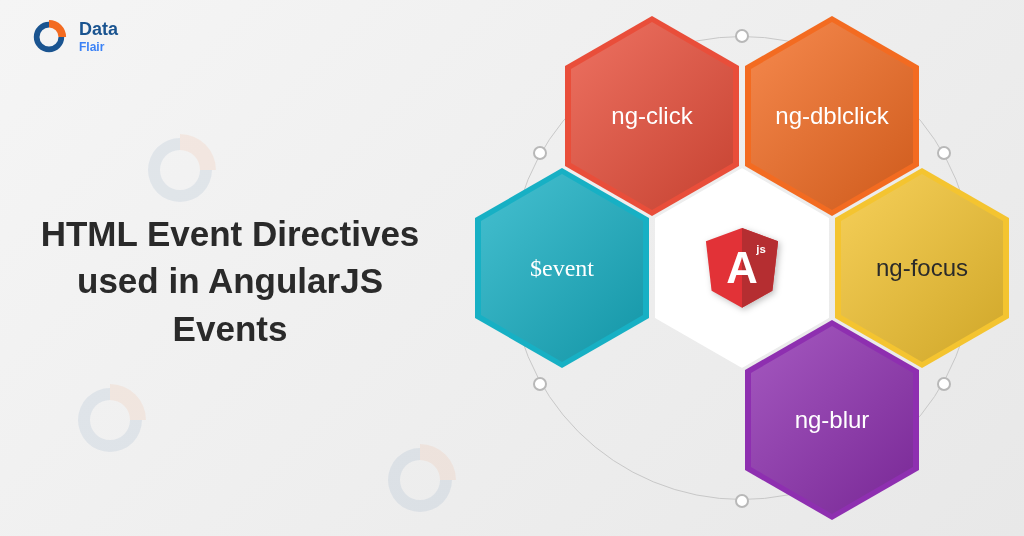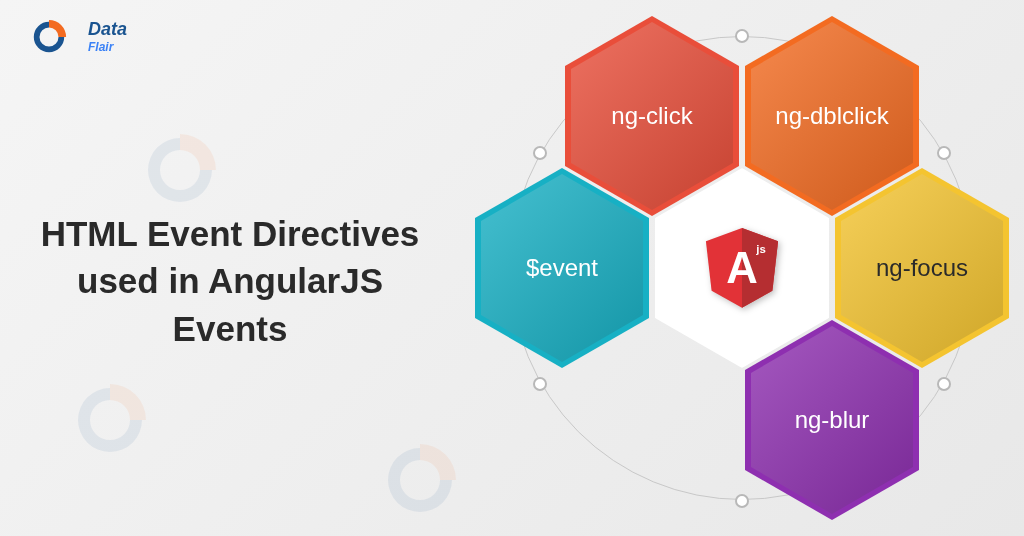--- a/index.html
+++ b/index.html
@@ -17,23 +17,22 @@
   left: 30px;
   display: flex;
   align-items: center;
 }
 .logo-icon {
   width: 38px;
   height: 38px;
   position: relative;
 }
 .logo-text {
-  margin-left: 20px;
+  margin-left: 11px;
   line-height: 1;
-  font-style: italic;
 }
 .logo-data { color: #1a5490; font-size: 18px; font-weight: bold; }
 .logo-flair { color: #3b82f6; font-size: 12px; font-weight: bold; }
 .watermark {
   position: absolute;
   opacity: 0.08;
   width: 80px;
   height: 80px;
 }
 .watermark svg { width: 100%; height: 100%; }
@@ -171,21 +170,21 @@
         <div style="position: absolute; inset: 6px; clip-path: polygon(50% 0%, 100% 25%, 100% 75%, 50% 100%, 0% 75%, 0% 25%); background: linear-gradient(135deg, rgba(255, 255, 255, 0.2), rgba(0, 0, 0, 0.15));"></div>
       </div>
       <div class="hex-label">ng-click</div>
     </div>
     <div class="hex" style="left: 265px; top: 4px;">
       <div class="hex-shape" style="background: rgb(243, 107, 33);">
         <div style="position: absolute; inset: 6px; clip-path: polygon(50% 0%, 100% 25%, 100% 75%, 50% 100%, 0% 75%, 0% 25%); background: linear-gradient(135deg, rgba(255, 255, 255, 0.2), rgba(0, 0, 0, 0.15));"></div>
       </div>
       <div class="hex-label">ng-dblclick</div>
     </div>
-    <div class="hex" style="left: -5px; top: 156px;">
+    <div class="hex" style="left: -5px; top: 156px; font-family: Liberation Serif, serif;">
       <div class="hex-shape" style="background: rgb(23, 176, 196);">
         <div style="position: absolute; inset: 6px; clip-path: polygon(50% 0%, 100% 25%, 100% 75%, 50% 100%, 0% 75%, 0% 25%); background: linear-gradient(135deg, rgba(255, 255, 255, 0.2), rgba(0, 0, 0, 0.15));"></div>
       </div>
       <div class="hex-label">$event</div>
     </div>
     <div class="hex" style="left: 355px; top: 156px; justify-content: center;">
       <div class="hex-shape" style="background: rgb(244, 196, 48);">
         <div style="position: absolute; inset: 6px; clip-path: polygon(50% 0%, 100% 25%, 100% 75%, 50% 100%, 0% 75%, 0% 25%); background: linear-gradient(135deg, rgba(255, 255, 255, 0.2), rgba(0, 0, 0, 0.15));"></div>
       </div>
       <div class="hex-label dark">ng-focus</div>

